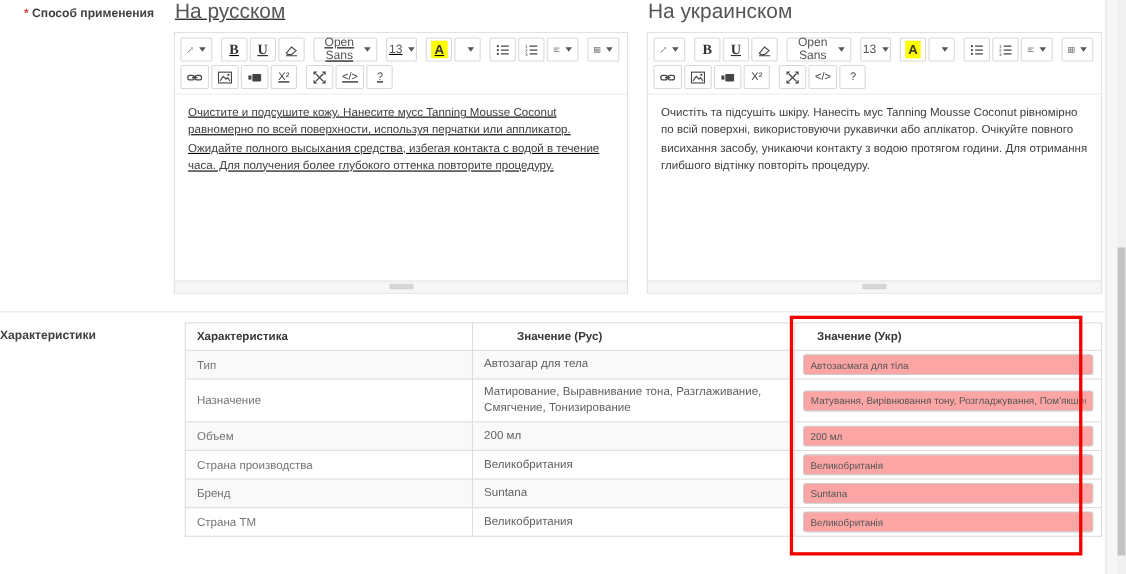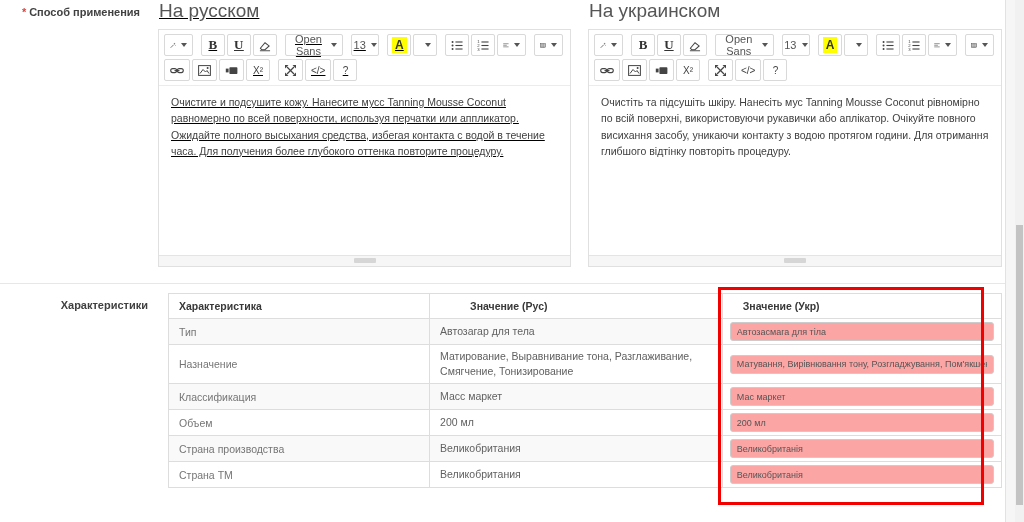--- a/index.html
+++ b/index.html
@@ -34,21 +34,21 @@
   .icon-svg{display:inline-block;}
   .editor-content{height:153px;padding:8px 12px;font-size:10.5px;line-height:1.55;color:#404040;overflow:hidden;cursor:text;}
   .statusbar{height:10px;background:#f6f6f6;border-top:1px solid #e4e4e4;position:relative;}
   .grip{position:absolute;left:50%;top:2px;transform:translateX(-50%);width:22px;height:5px;
     background:#d6d6d6;border-radius:1px;cursor:ns-resize;}
 
   
   .separator{position:absolute;left:0;top:283px;width:1005px;height:1px;background:#e7e7e7;}
 
   
-  .char-label{position:absolute;left:0;top:299px;width:148px;text-align:right;
+  .char-label{position:absolute;left:0;top:299px;width:148px;text-align:left;
     font-size:11px;font-weight:bold;color:#414141;}
   .char-table{position:absolute;left:168px;top:293px;width:834px;border-collapse:collapse;background:#fff;}
   .char-table th{border:1px solid #ddd;padding:6px 10px;font-size:10.5px;color:#383838;
     text-align:left;font-weight:bold;background:#fff;}
   .char-table td{border:1px solid #ddd;padding:4px 10px;font-size:10.5px;vertical-align:middle;}
   .char-table th.col-name{width:270px;margin-top:35px;} .char-table th.col-ru{width:278px;padding-left:40px;} .char-table th.col-uk{width:286px;padding-left:20px;}
   .char-table tbody tr:nth-child(odd){background:#f9f9f9;}
   td.c-name{color:#757575;}
   td.c-ru{color:#616161;line-height:1.45;}
   td.c-uk{padding:3px 7px;background:#fff;}
@@ -347,45 +347,45 @@
   </tr>
 
   <tr>
     <td class="c-name">Назначение</td>
     <td class="c-ru">Матирование, Выравнивание тона, Разглаживание, Смягчение, Тонизирование</td>
     <td class="c-uk">
       <input class="uk-input" type="text" value="Матування, Вирівнювання тону, Розгладжування, Пом'якшення, Тонізування" style="">
     </td>
   </tr>
 
-  <tr>
-    <td class="c-name">Классификация</td>
-    <td class="c-ru">Масс маркет</td>
-    <td class="c-uk">
-      <input class="uk-input" type="text" value="Мас маркет" style="">
-    </td>
-  </tr>
 
   <tr>
     <td class="c-name">Объем</td>
     <td class="c-ru">200 мл</td>
     <td class="c-uk">
       <input class="uk-input" type="text" value="200 мл" style="">
     </td>
   </tr>
 
   <tr>
     <td class="c-name">Страна производства</td>
     <td class="c-ru">Великобритания</td>
     <td class="c-uk">
       <input class="uk-input" type="text" value="Великобританія" style="">
     </td>
   </tr>
 
 
+  <tr>
+    <td class="c-name">Бренд</td>
+    <td class="c-ru">Suntana</td>
+    <td class="c-uk">
+      <input class="uk-input" type="text" value="Suntana" style="">
+    </td>
+  </tr>
 
   <tr>
     <td class="c-name">Страна ТМ</td>
     <td class="c-ru">Великобритания</td>
     <td class="c-uk">
       <input class="uk-input" type="text" value="Великобританія" style="">
     </td>
   </tr>
 </tbody>
   </table>

